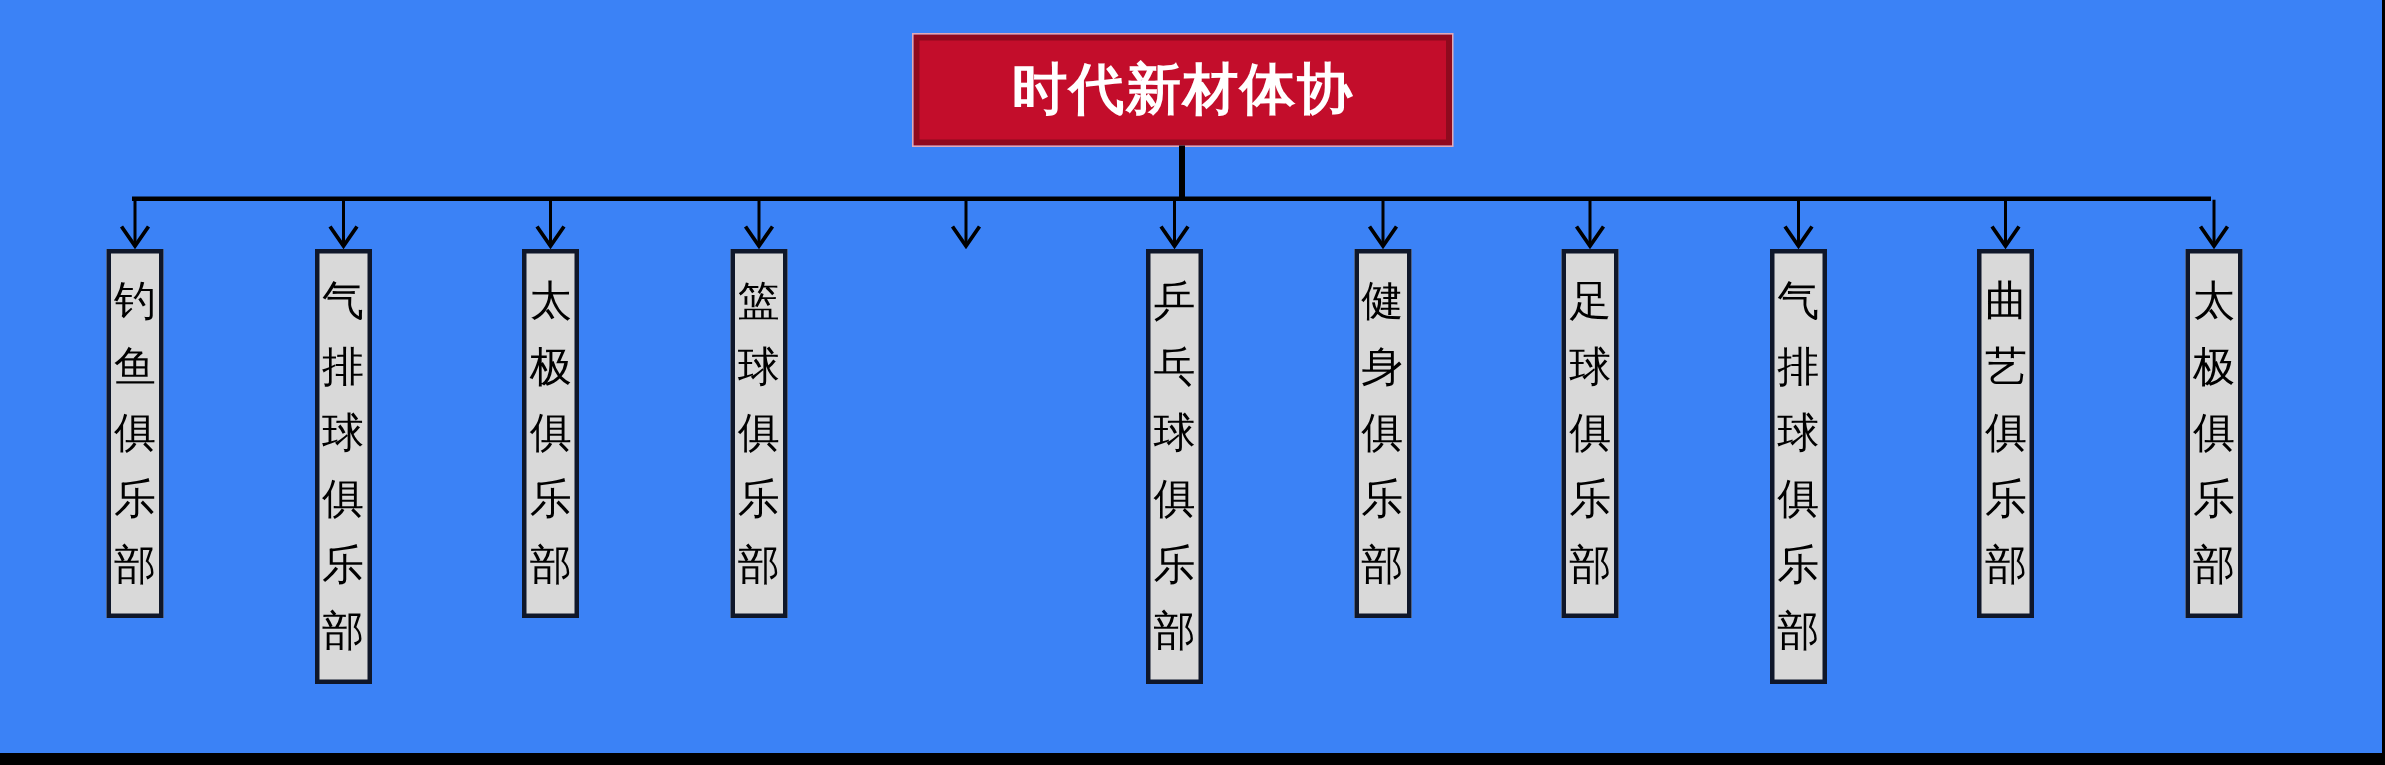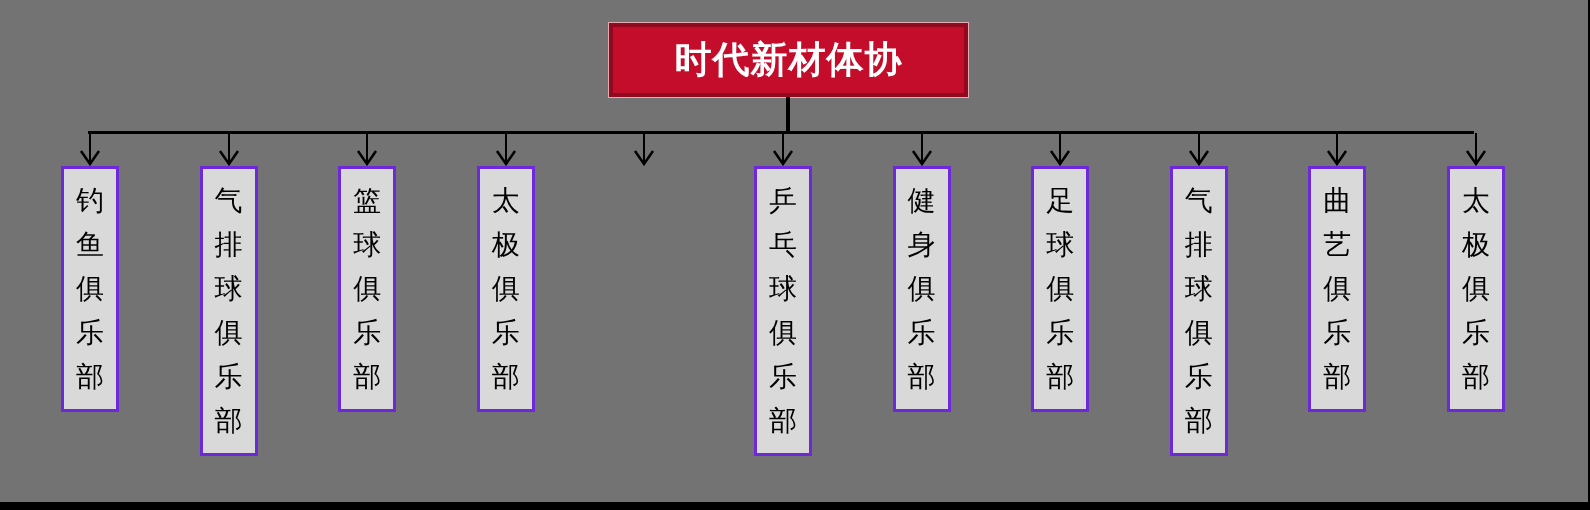--- a/index.html
+++ b/index.html
@@ -3,21 +3,21 @@
 <meta charset="utf-8">
 <style>
   * { margin: 0; padding: 0; box-sizing: border-box; }
   html, body { background: #ffffff; }
   body { font-family: "DejaVu Sans", "Liberation Sans", sans-serif; }
 
   .canvas {
     position: relative;
     width: 1590px;
     height: 510px;
-    background: #737373;
+    background: #3b82f6;
     overflow: hidden;
   }
 
   
   .root-box {
     position: absolute;
     left: 609px;
     top: 23px;
     width: 359px;
     height: 74px;
@@ -67,23 +67,23 @@
   }
   .child {
     display: flex;
     flex-direction: column;
     align-items: center;
     width: 58px;
   }
   .arrow-svg { display: block; }
 
   .child-box {
-    width: 58px;
+    width: 38px;
     background: #d9d9d9;
-    border: 3px solid #6d28d9;
+    border: 3px solid #0f172a;
     padding: 10px 0;
     display: flex;
     justify-content: center;
   }
   .child-label {
     display: block;
     width: 34px;
     font-size: 28px;
     line-height: 44px;
     color: #000000;
@@ -144,31 +144,31 @@
       </div>
     </div>
 
 
     <div class="child">
       <svg class="arrow-svg" width="24" height="33" viewBox="0 0 24 33">
           <line x1="12" y1="0" x2="12" y2="29" stroke="#000" stroke-width="2"></line>
           <polyline points="3,18 12,31 21,18" stroke="#000" stroke-width="2.5" fill="none"></polyline>
         </svg>
       <div class="child-box">
+        <span class="child-label">太极俱乐部</span>
+      </div>
+    </div>
+
+    <div class="child">
+      <svg class="arrow-svg" width="24" height="33" viewBox="0 0 24 33">
+          <line x1="12" y1="0" x2="12" y2="29" stroke="#000" stroke-width="2"></line>
+          <polyline points="3,18 12,31 21,18" stroke="#000" stroke-width="2.5" fill="none"></polyline>
+        </svg>
+      <div class="child-box">
         <span class="child-label">篮球俱乐部</span>
-      </div>
-    </div>
-
-    <div class="child">
-      <svg class="arrow-svg" width="24" height="33" viewBox="0 0 24 33">
-          <line x1="12" y1="0" x2="12" y2="29" stroke="#000" stroke-width="2"></line>
-          <polyline points="3,18 12,31 21,18" stroke="#000" stroke-width="2.5" fill="none"></polyline>
-        </svg>
-      <div class="child-box">
-        <span class="child-label">太极俱乐部</span>
       </div>
     </div>
 
     <div class="child">
       <svg class="arrow-svg" width="24" height="33" viewBox="0 0 24 33">
           <line x1="12" y1="0" x2="12" y2="29" stroke="#000" stroke-width="2"></line>
           <polyline points="3,18 12,31 21,18" stroke="#000" stroke-width="2.5" fill="none"></polyline>
         </svg>
     </div>
 

